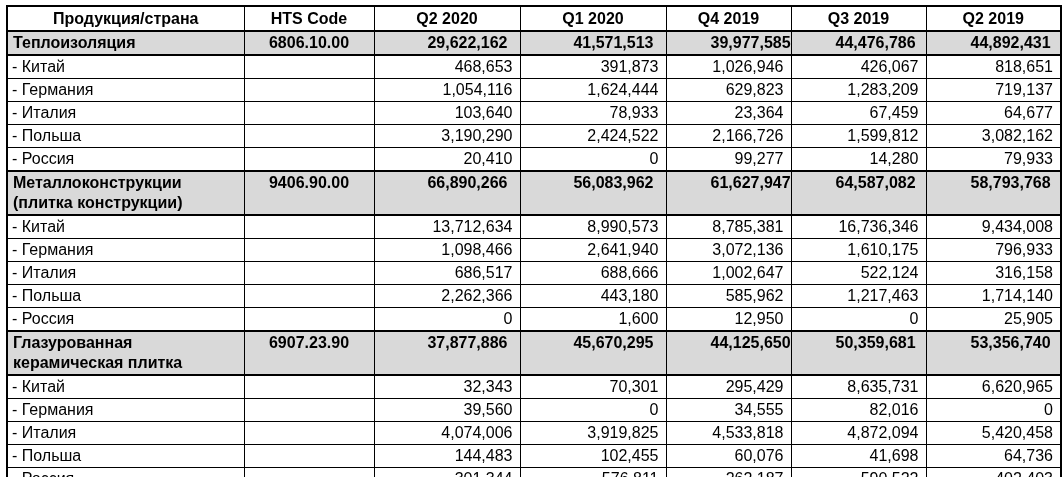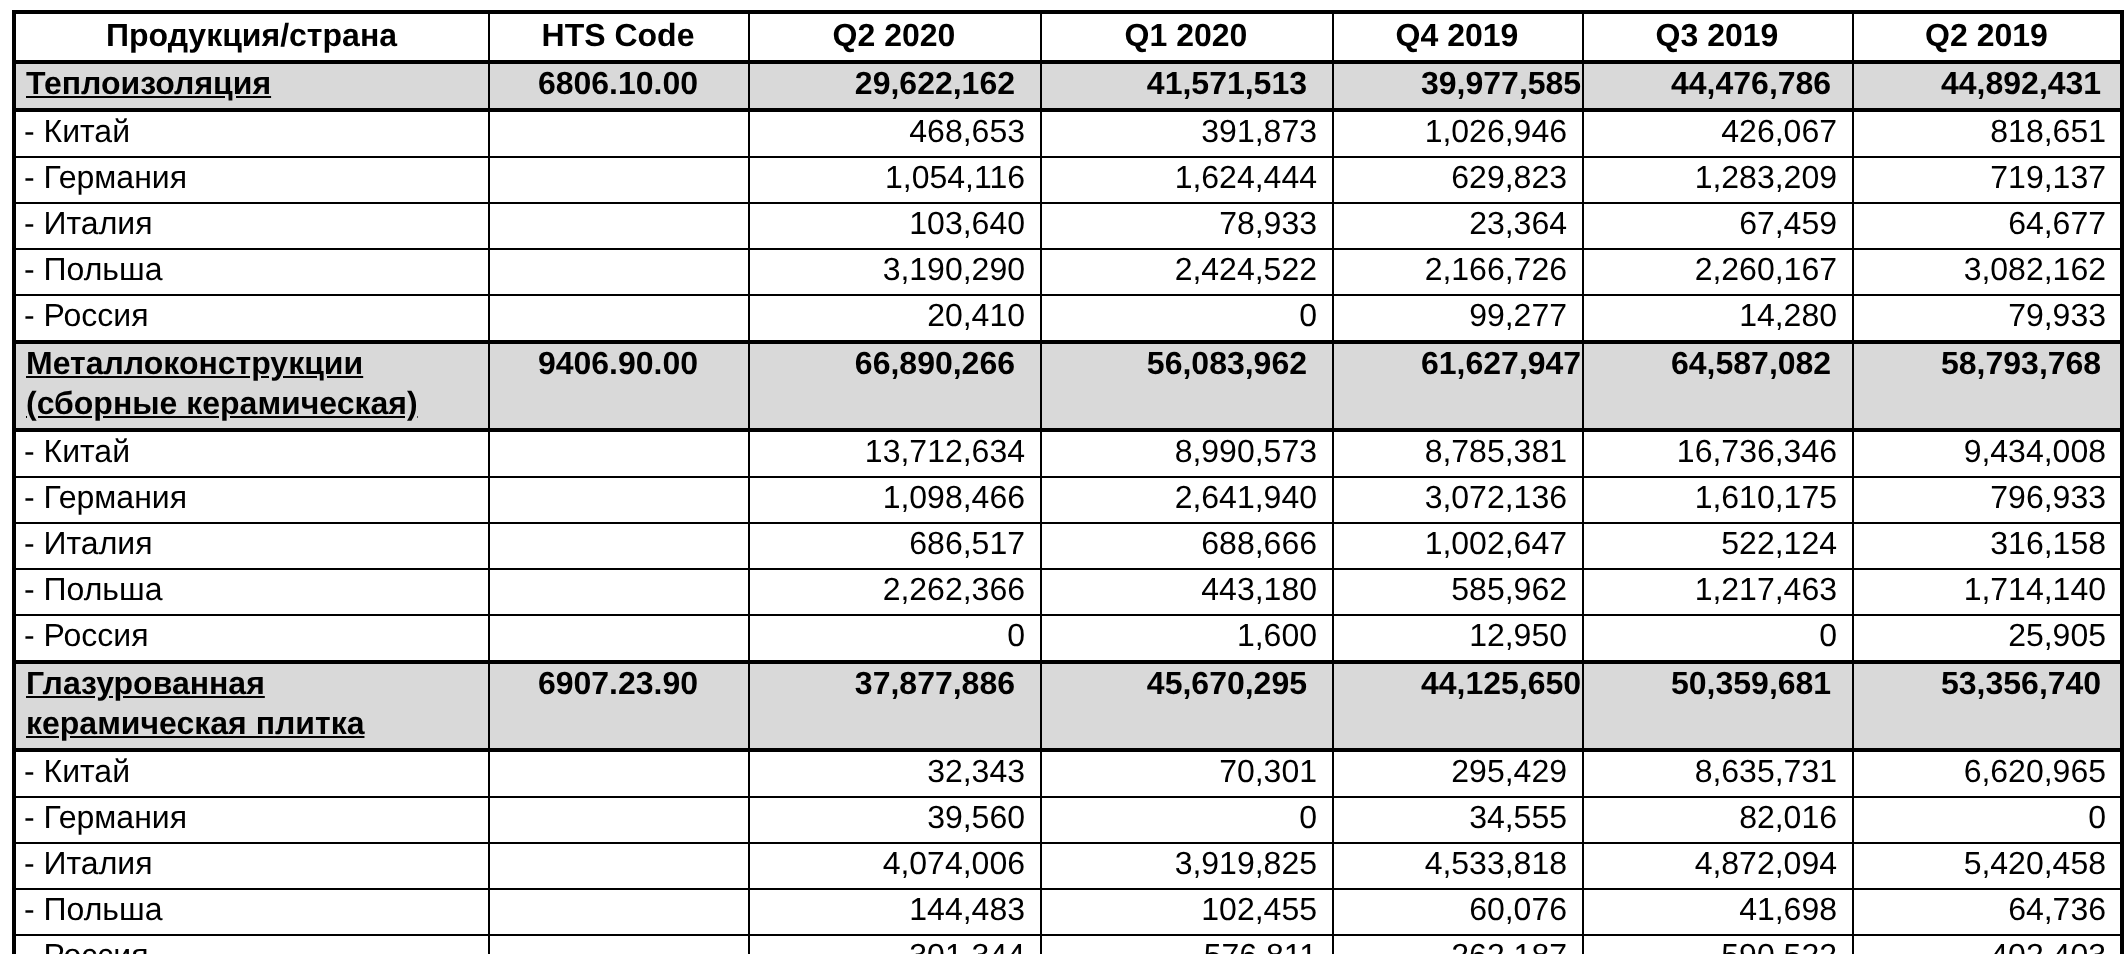--- a/index.html
+++ b/index.html
@@ -47,21 +47,21 @@
     height: 23px;
     padding: 1px 4px;
     line-height: 20px;
   }
   tr.section-row td {
     background: var(--section-bg, #d9d9d9);
     font-weight: bold;
     border-top: 2px solid var(--border-color, #000);
     border-bottom: 2px solid var(--border-color, #000);
   }
-  td.product { text-align: left; padding-left: 5px; text-decoration: underline; }
+  td.product { text-align: left; padding-left: 5px; }
   td.hts { text-align: center; }
   td.num { text-align: right; padding-right: 7px; }
   td.num.total { padding-right: 12px; padding-left: 44px; }
   td.country { text-align: left; }
 </style>
 </head>
 <body>
 
 <div class="page">
   <table class="import-table">
@@ -121,34 +121,34 @@
           <td class="num">23,364</td>
           <td class="num">67,459</td>
           <td class="num">64,677</td>
         </tr>
         <tr class="country-row">
           <td class="country">- Польша</td>
           <td class="hts"></td>
           <td class="num">3,190,290</td>
           <td class="num">2,424,522</td>
           <td class="num">2,166,726</td>
-          <td class="num">2,260,167</td>
+          <td class="num">1,599,812</td>
           <td class="num">3,082,162</td>
         </tr>
         <tr class="country-row">
           <td class="country">- Россия</td>
           <td class="hts"></td>
           <td class="num">20,410</td>
           <td class="num">0</td>
           <td class="num">99,277</td>
           <td class="num">14,280</td>
           <td class="num">79,933</td>
         </tr>
         <tr class="section-row">
-          <td class="product">Металлоконструкции (сборные керамическая)</td>
+          <td class="product">Металлоконструкции (плитка конструкции)</td>
           <td class="hts">9406.90.00</td>
           <td class="num total">66,890,266</td>
           <td class="num total">56,083,962</td>
           <td class="num total">61,627,947</td>
           <td class="num total">64,587,082</td>
           <td class="num total">58,793,768</td>
         </tr>
         <tr class="country-row">
           <td class="country">- Китай</td>
           <td class="hts"></td>

